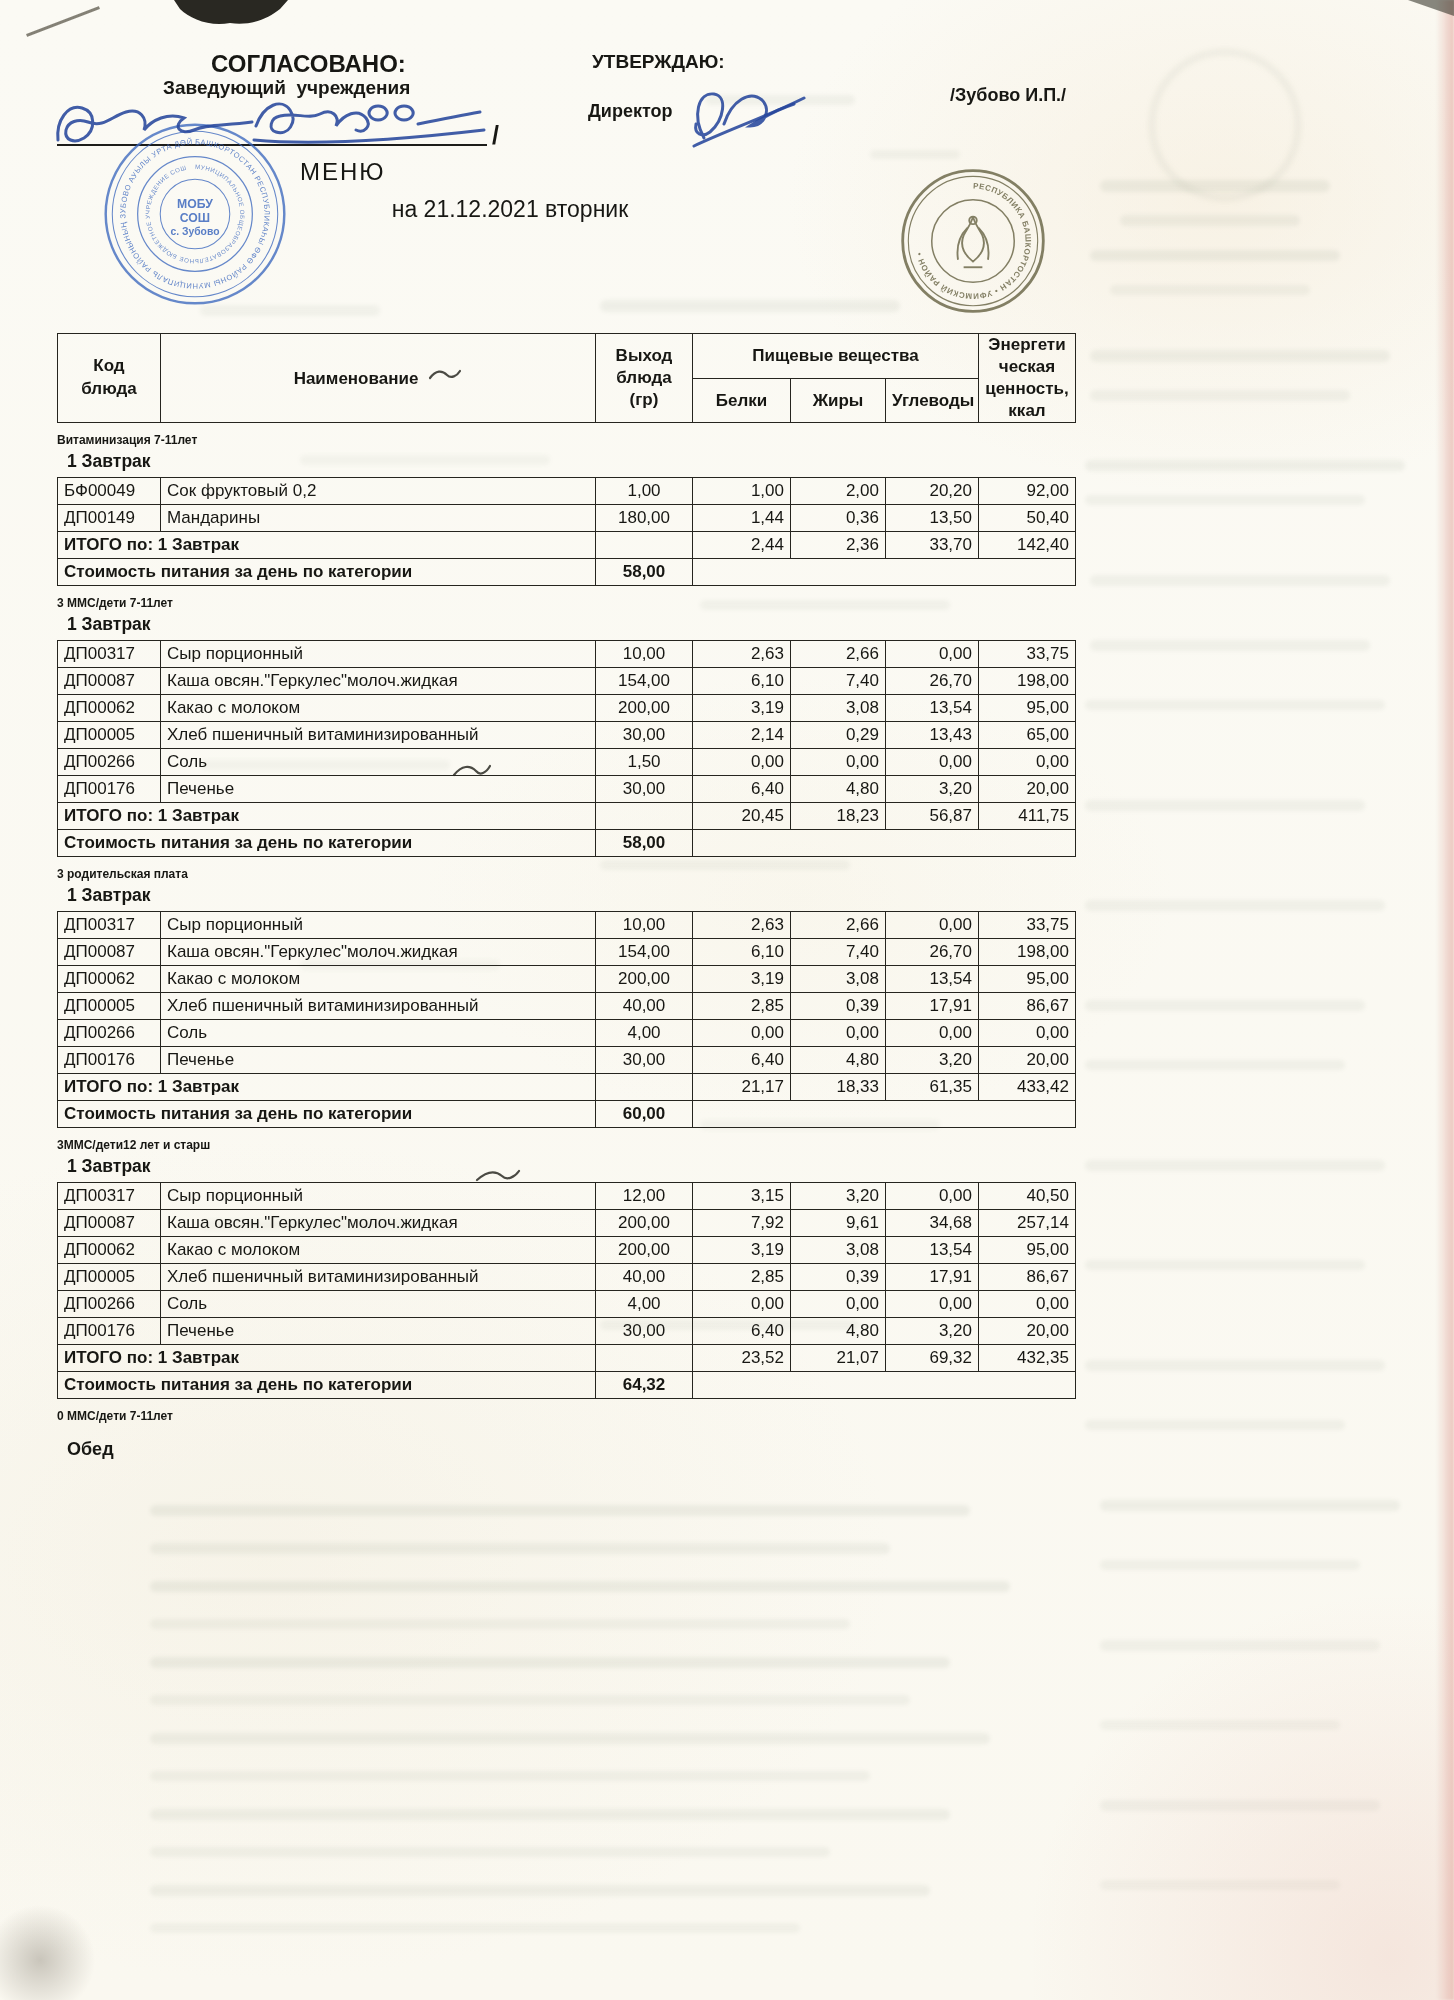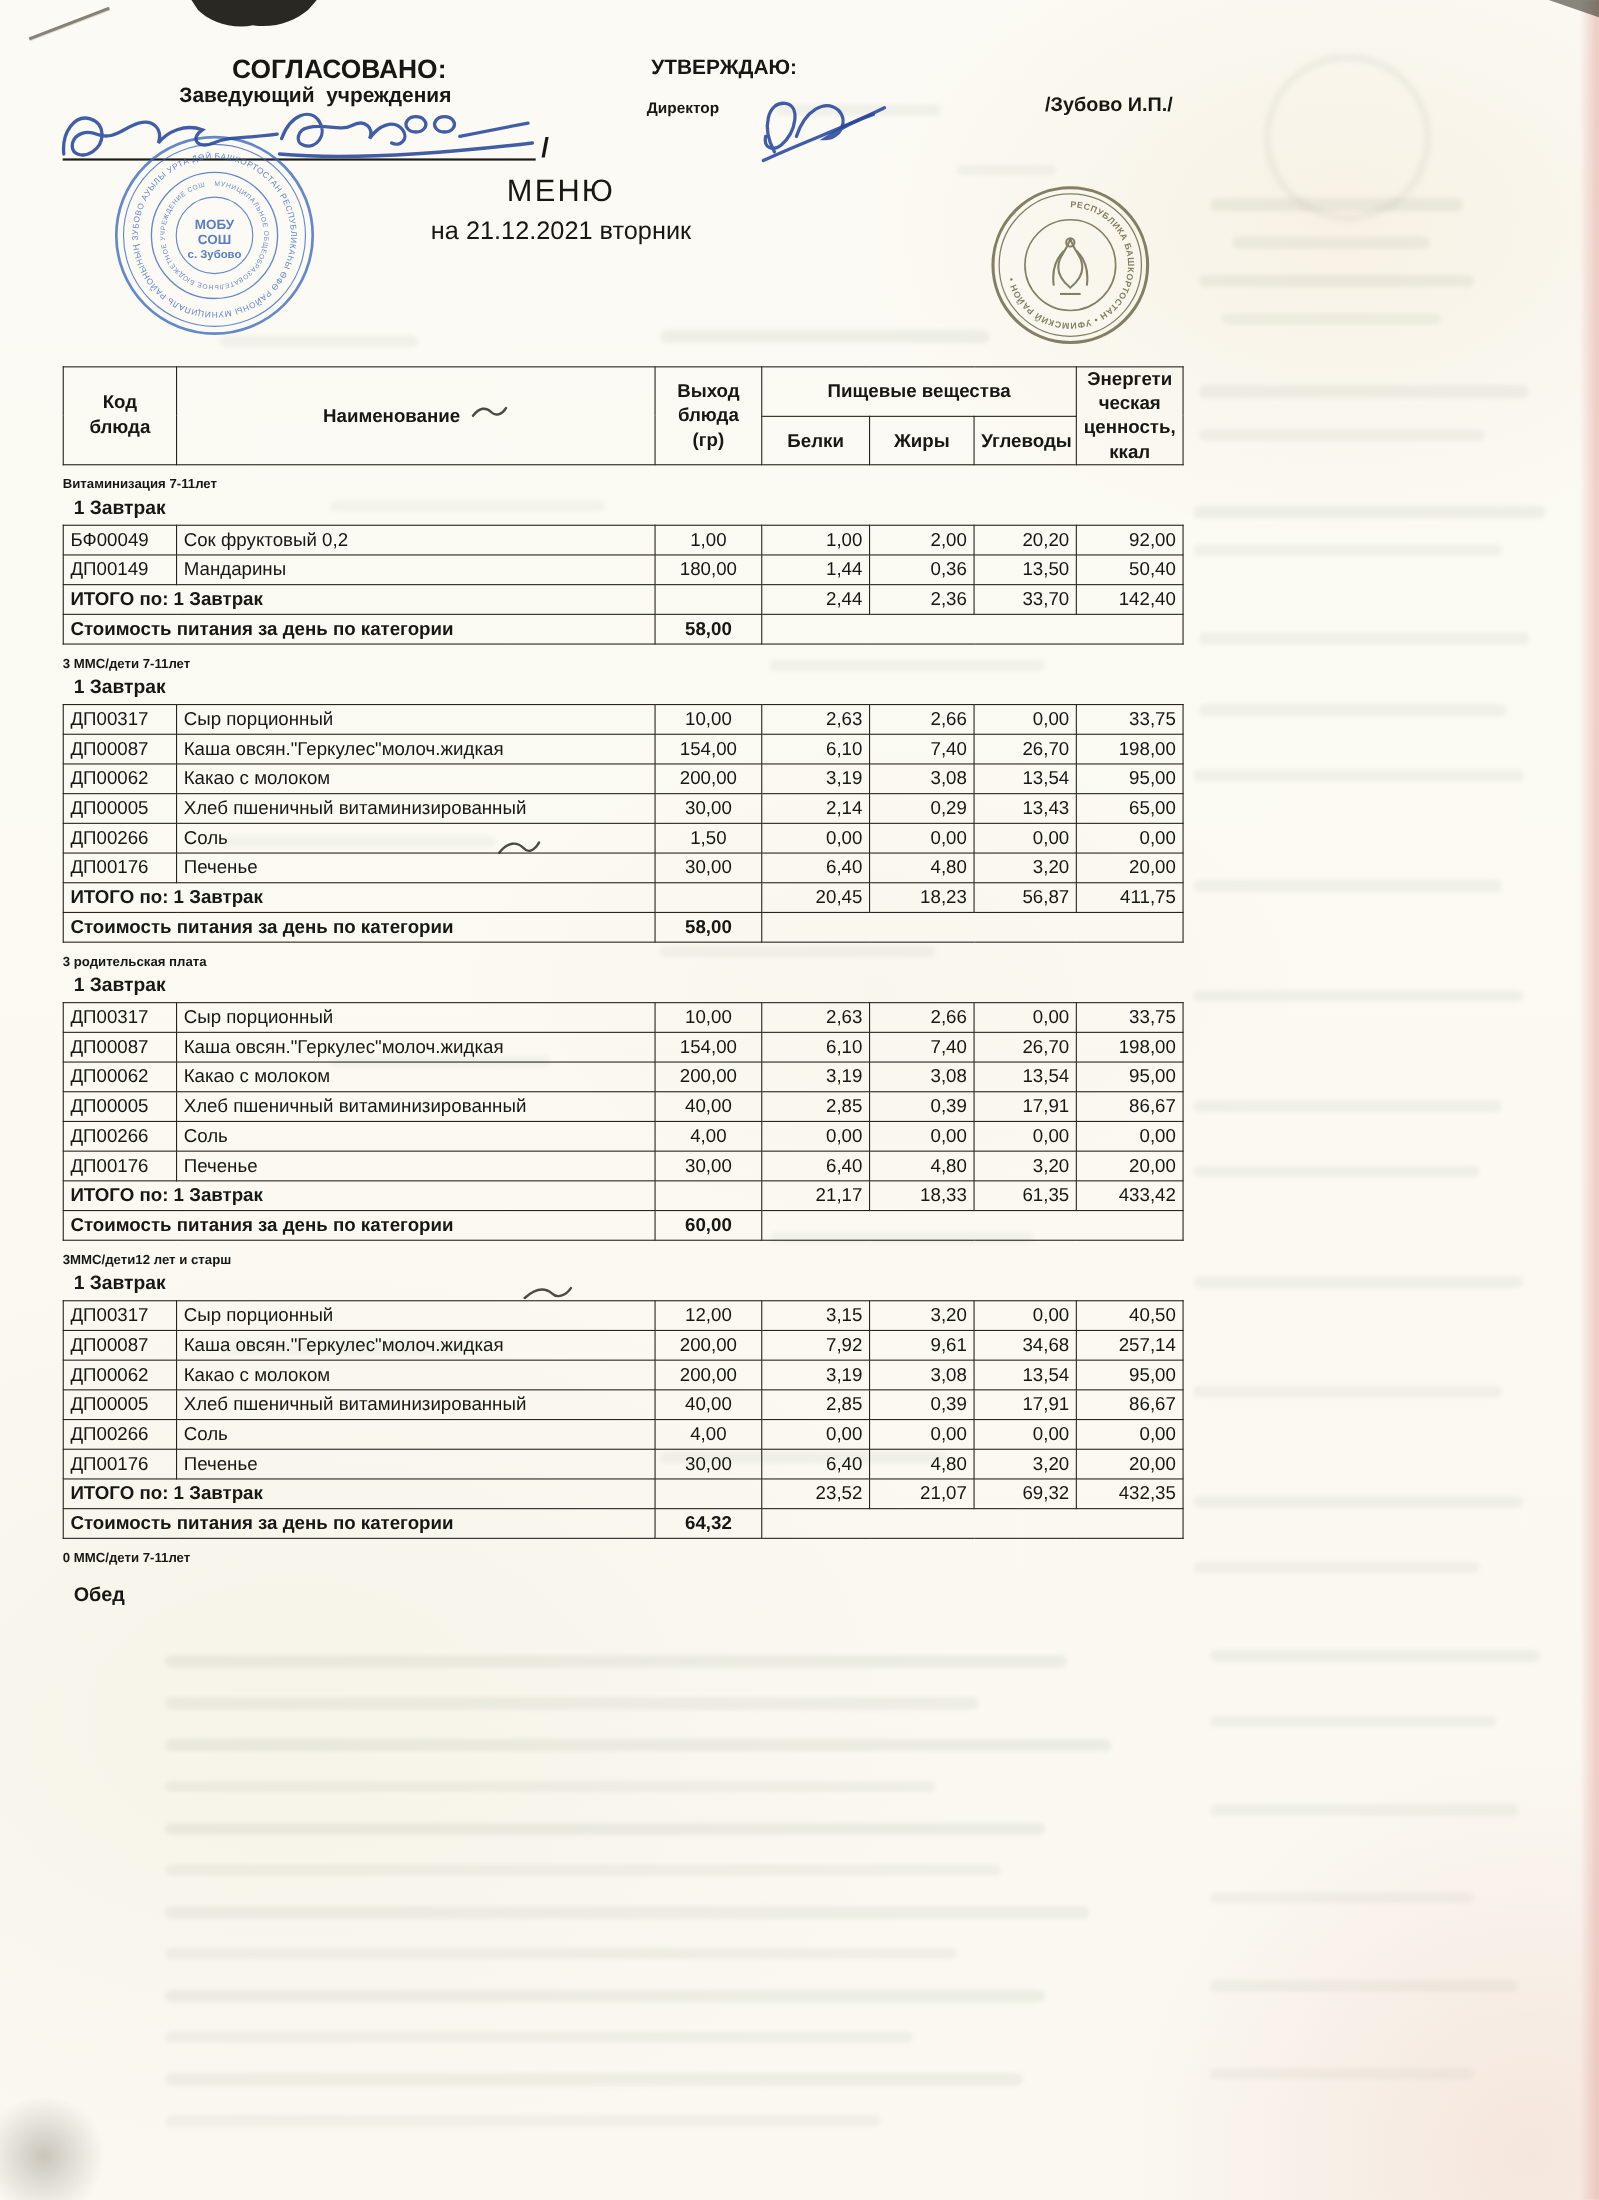--- a/index.html
+++ b/index.html
@@ -31,27 +31,27 @@
   
   .ghost-layer{ position:absolute; inset:0; pointer-events:none; }
   .ghost{ position:absolute; background:#76846e; border-radius:6px; filter:blur(2px); }
   .ghost-ring{ position:absolute; border:4px solid rgba(118,132,110,.14); border-radius:50%; filter:blur(3px); }
 
   
   .hdr-abs{ position:absolute; white-space:pre; }
   .agreed-label{ left:211px; top:50px; font-weight:bold; font-size:24px; }
   .agreed-role{ left:163px; top:77px; font-weight:bold; font-size:19px; }
   .approve-label{ left:592px; top:51px; font-weight:bold; font-size:19px; }
-  .approve-role{ left:588px; top:90px; font-weight:bold; font-size:14px;text-align:center; }
+  .approve-role{ left:588px; top:101px; font-weight:bold; font-size:18px;text-align:center; }
   .approve-name{ left:950px; top:85px; font-weight:bold; font-size:18px; }
   .sign-line{ position:absolute; left:57px; top:120px; width:430px; height:26px;
     border-bottom:2px solid #1d1d1a; }
   .sign-line .slash{ position:absolute; right:-12px; bottom:-6px; font-size:25px; font-weight:bold; }
-  .doc-title{ position:absolute; left:300px; top:158px; width:420px; text-align:center;
-    font-size:28px; letter-spacing:2px; }
+  .doc-title{ position:absolute; left:300px; top:158px; width:420px; 
+    font-size:24px; letter-spacing:2px; }
   .doc-date{ position:absolute; left:280px; top:196px; width:460px; text-align:center; font-size:23px; }
 
   .stamp{ position:absolute; filter:blur(.4px); }
   .stamp-left{ left:101px; top:120px; }
   .stamp-right{ left:898px; top:166px; }
   .sig{ position:absolute; }
   .sig path{ fill:none; stroke:#27479c; stroke-width:3; stroke-linecap:round; opacity:.88; }
   .sig-1{ left:52px; top:96px; }
   .sig-2{ left:248px; top:90px; }
   .sig-3{ left:676px; top:80px; }

